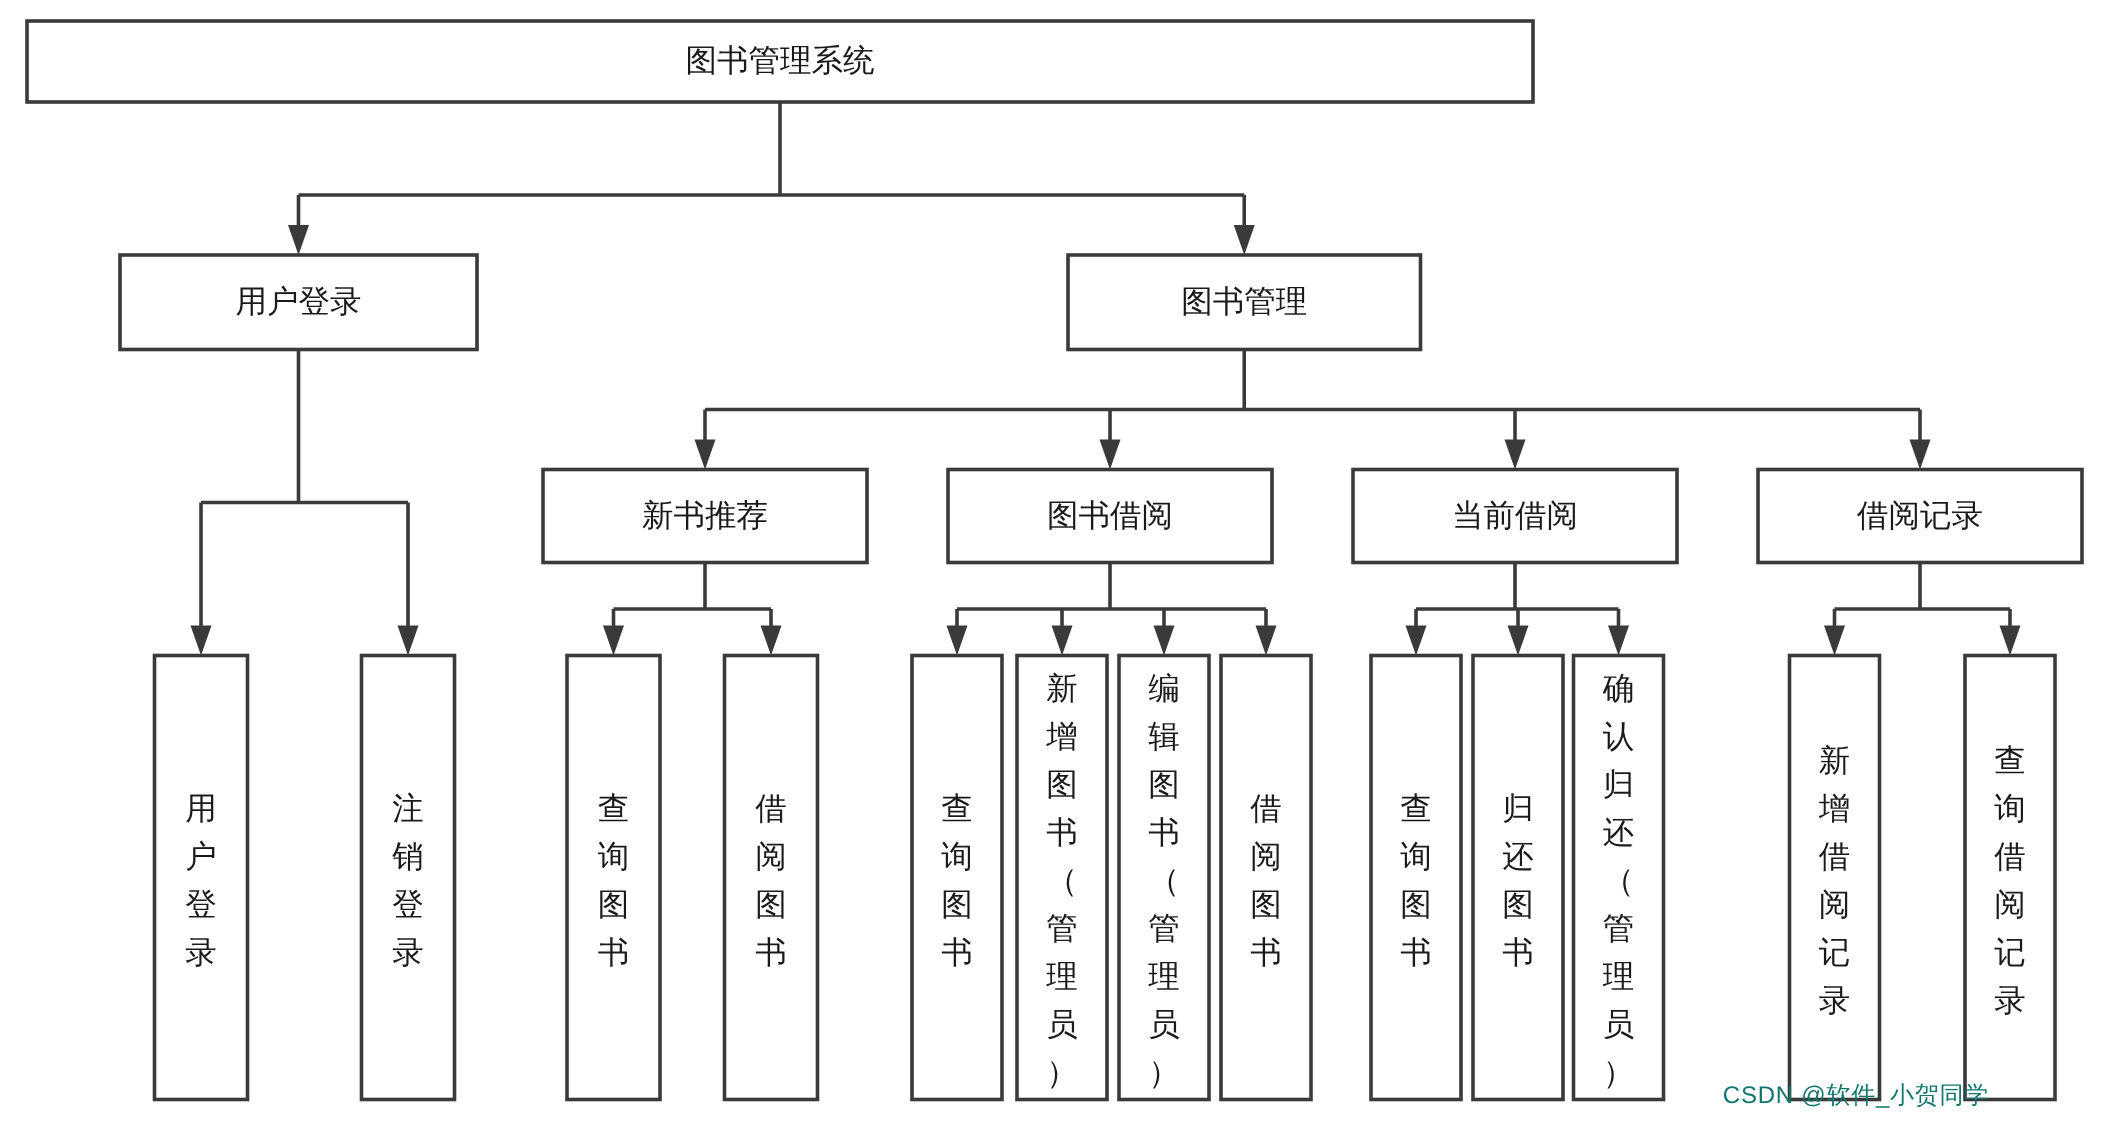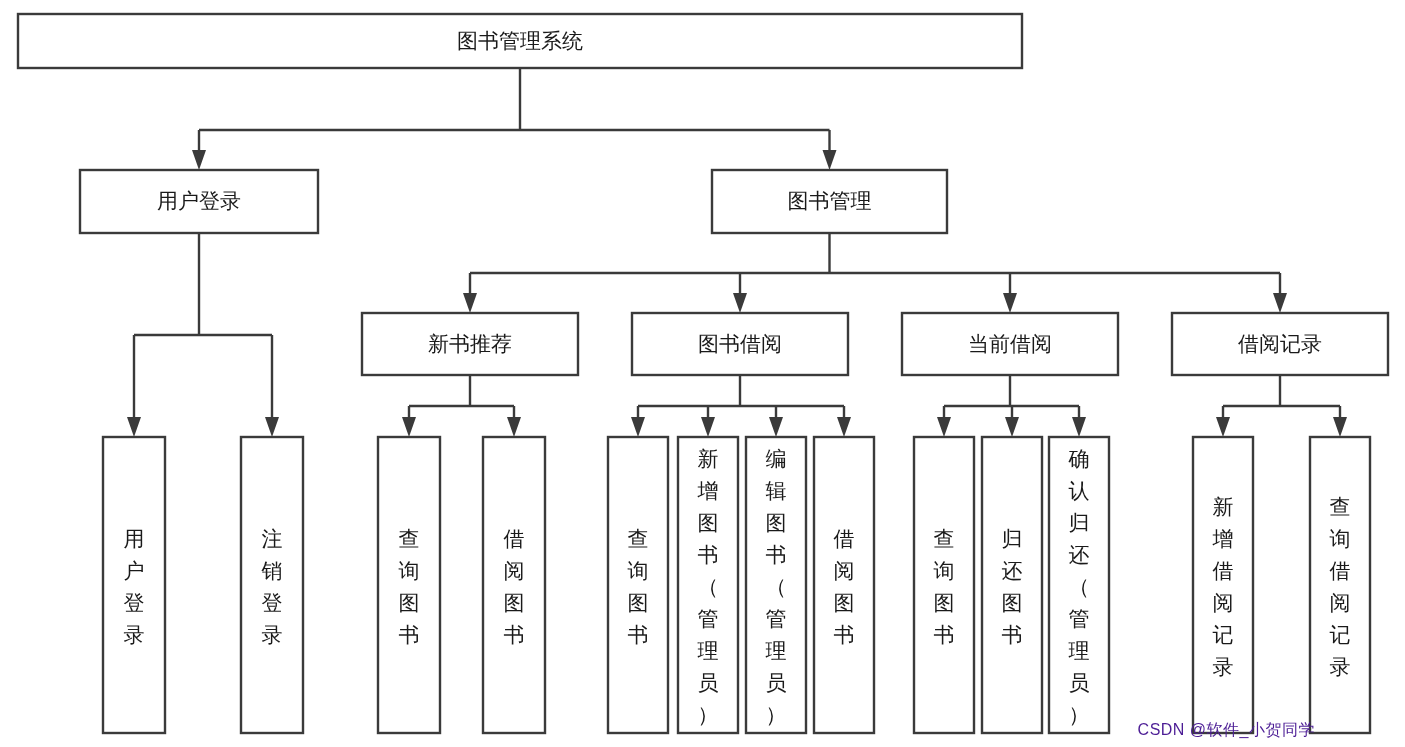--- a/index.html
+++ b/index.html
@@ -12,20 +12,21 @@
     width: 1405px;
     height: 747px;
     font-family: "Liberation Sans", "DejaVu Sans", sans-serif;
     overflow: hidden;
   }
   #diagram-root {
     position: relative;
     width: 1323px;
     height: 747px;
     background: #ffffff;
+    padding-left: 11px;
   }
   svg.diagram-canvas {
     position: absolute;
     left: 0;
     top: 0;
     width: 1405px;
     height: 747px;
     display: block;
   }
   .node-box {
@@ -55,21 +56,21 @@
     font-size: 21px;
     fill: #1a1a1a;
     text-anchor: middle;
   }
   .watermark {
     position: absolute;
     right: 8px;
     bottom: 6px;
     font-family: "Liberation Sans", "DejaVu Sans", sans-serif;
     font-size: 16px;
-    color: #4c1d95;
+    color: #0f766e;
     letter-spacing: 0.5px;
     white-space: nowrap;
     user-select: none;
   }
 </style>
 </head>
 <body>
 
 <div id="diagram-root">
 

